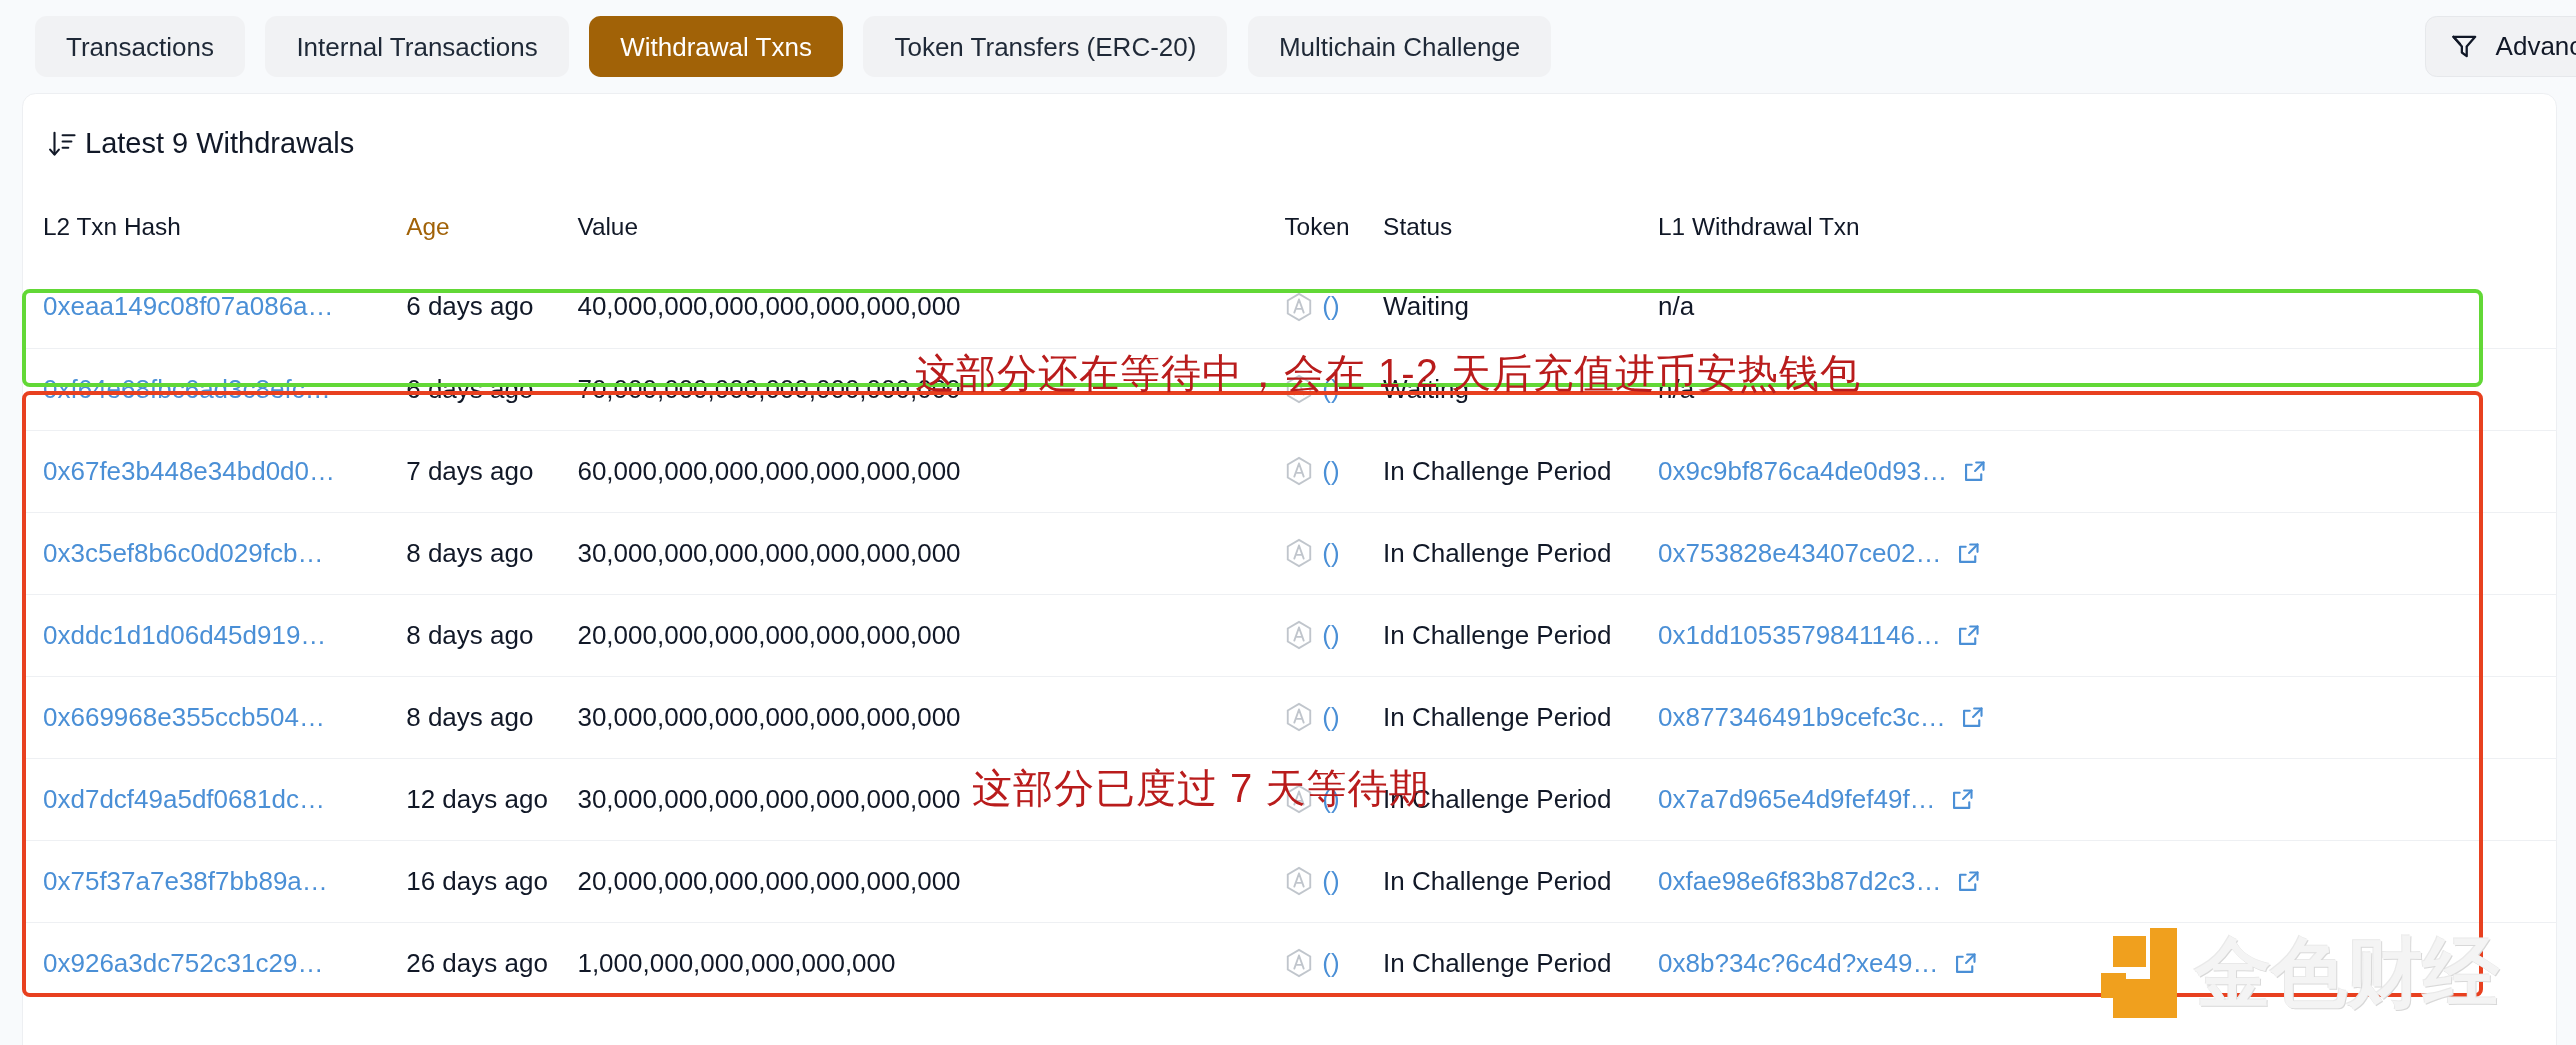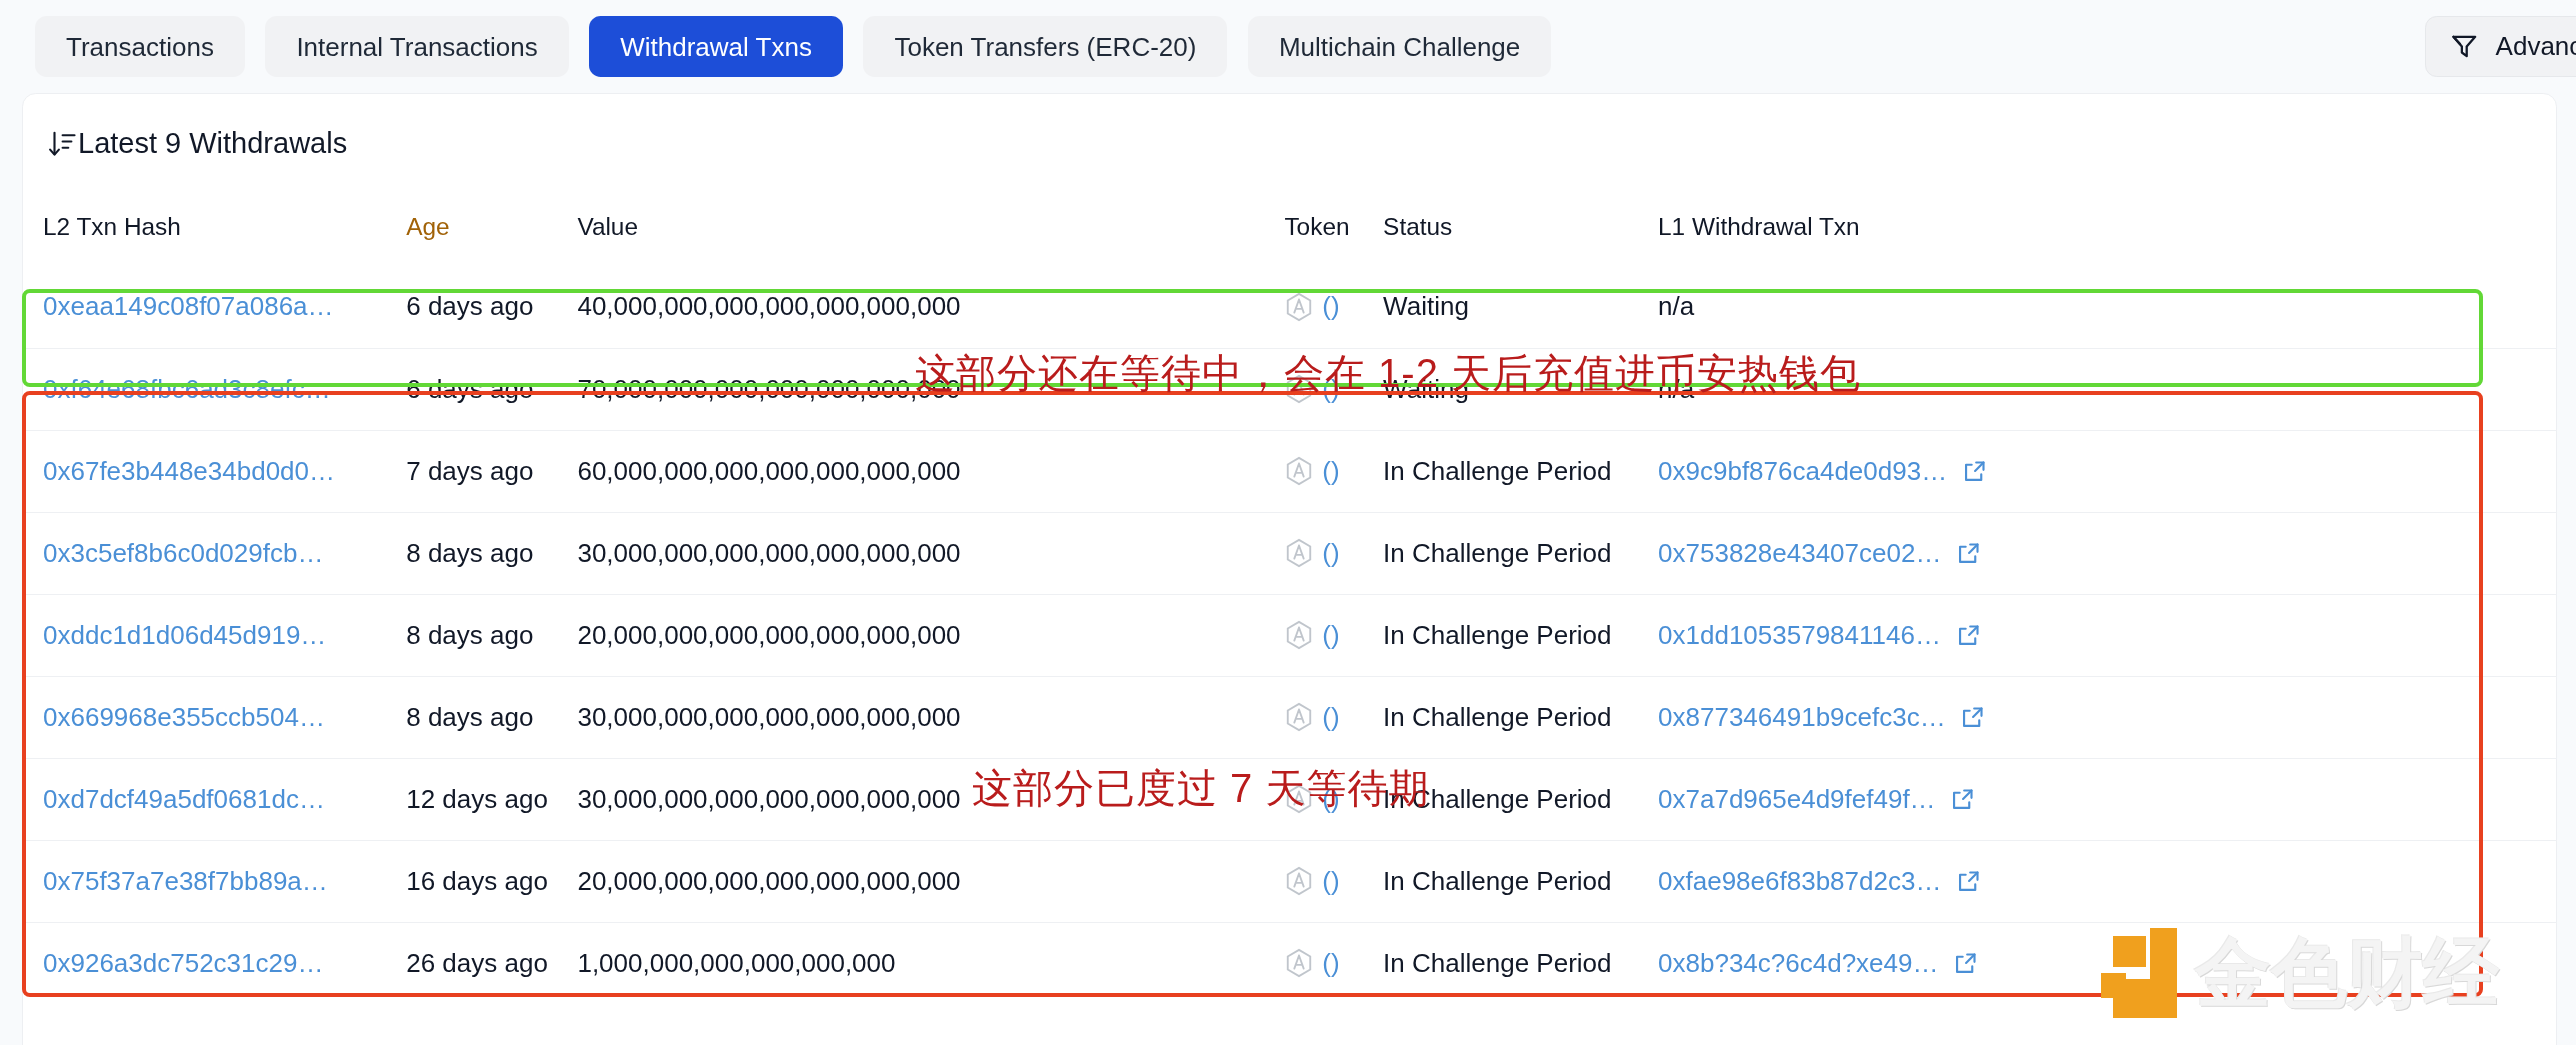--- a/index.html
+++ b/index.html
@@ -31,21 +31,21 @@
     border-radius: 11.7px;
     background: #f1f2f4;
     color: #1f2937;
     font-size: 26px;
     line-height: 1;
     white-space: nowrap;
     cursor: pointer;
     border: 1px solid transparent;
   }
   .tab.active {
-    background: #1d4ed8;
+    background: #a16207;
     color: #ffffff;
   }
   .adv-btn {
     position: absolute;
     left: 2425px; top: 15.6px;
     height: 61px;
     display: flex;
     align-items: center;
     gap: 15.6px;
     padding: 0 25px;
@@ -68,21 +68,21 @@
     height: 975px;
     background: #ffffff;
     border: 1px solid #edeff2;
     border-radius: 13.7px;
   }
   .card-title {
     position: absolute;
     left: 47px; top: 127px;
     display: flex;
     align-items: center;
-    gap: 1px;
+    gap: 8px;
     font-size: 29px;
     color: #111827;
     white-space: nowrap;
   }
   .sort-icon { display: block; width: 30px; height: 30px; }
 
   
   table.txtable {
     position: absolute;
     left: 21.5px; top: 213px;

